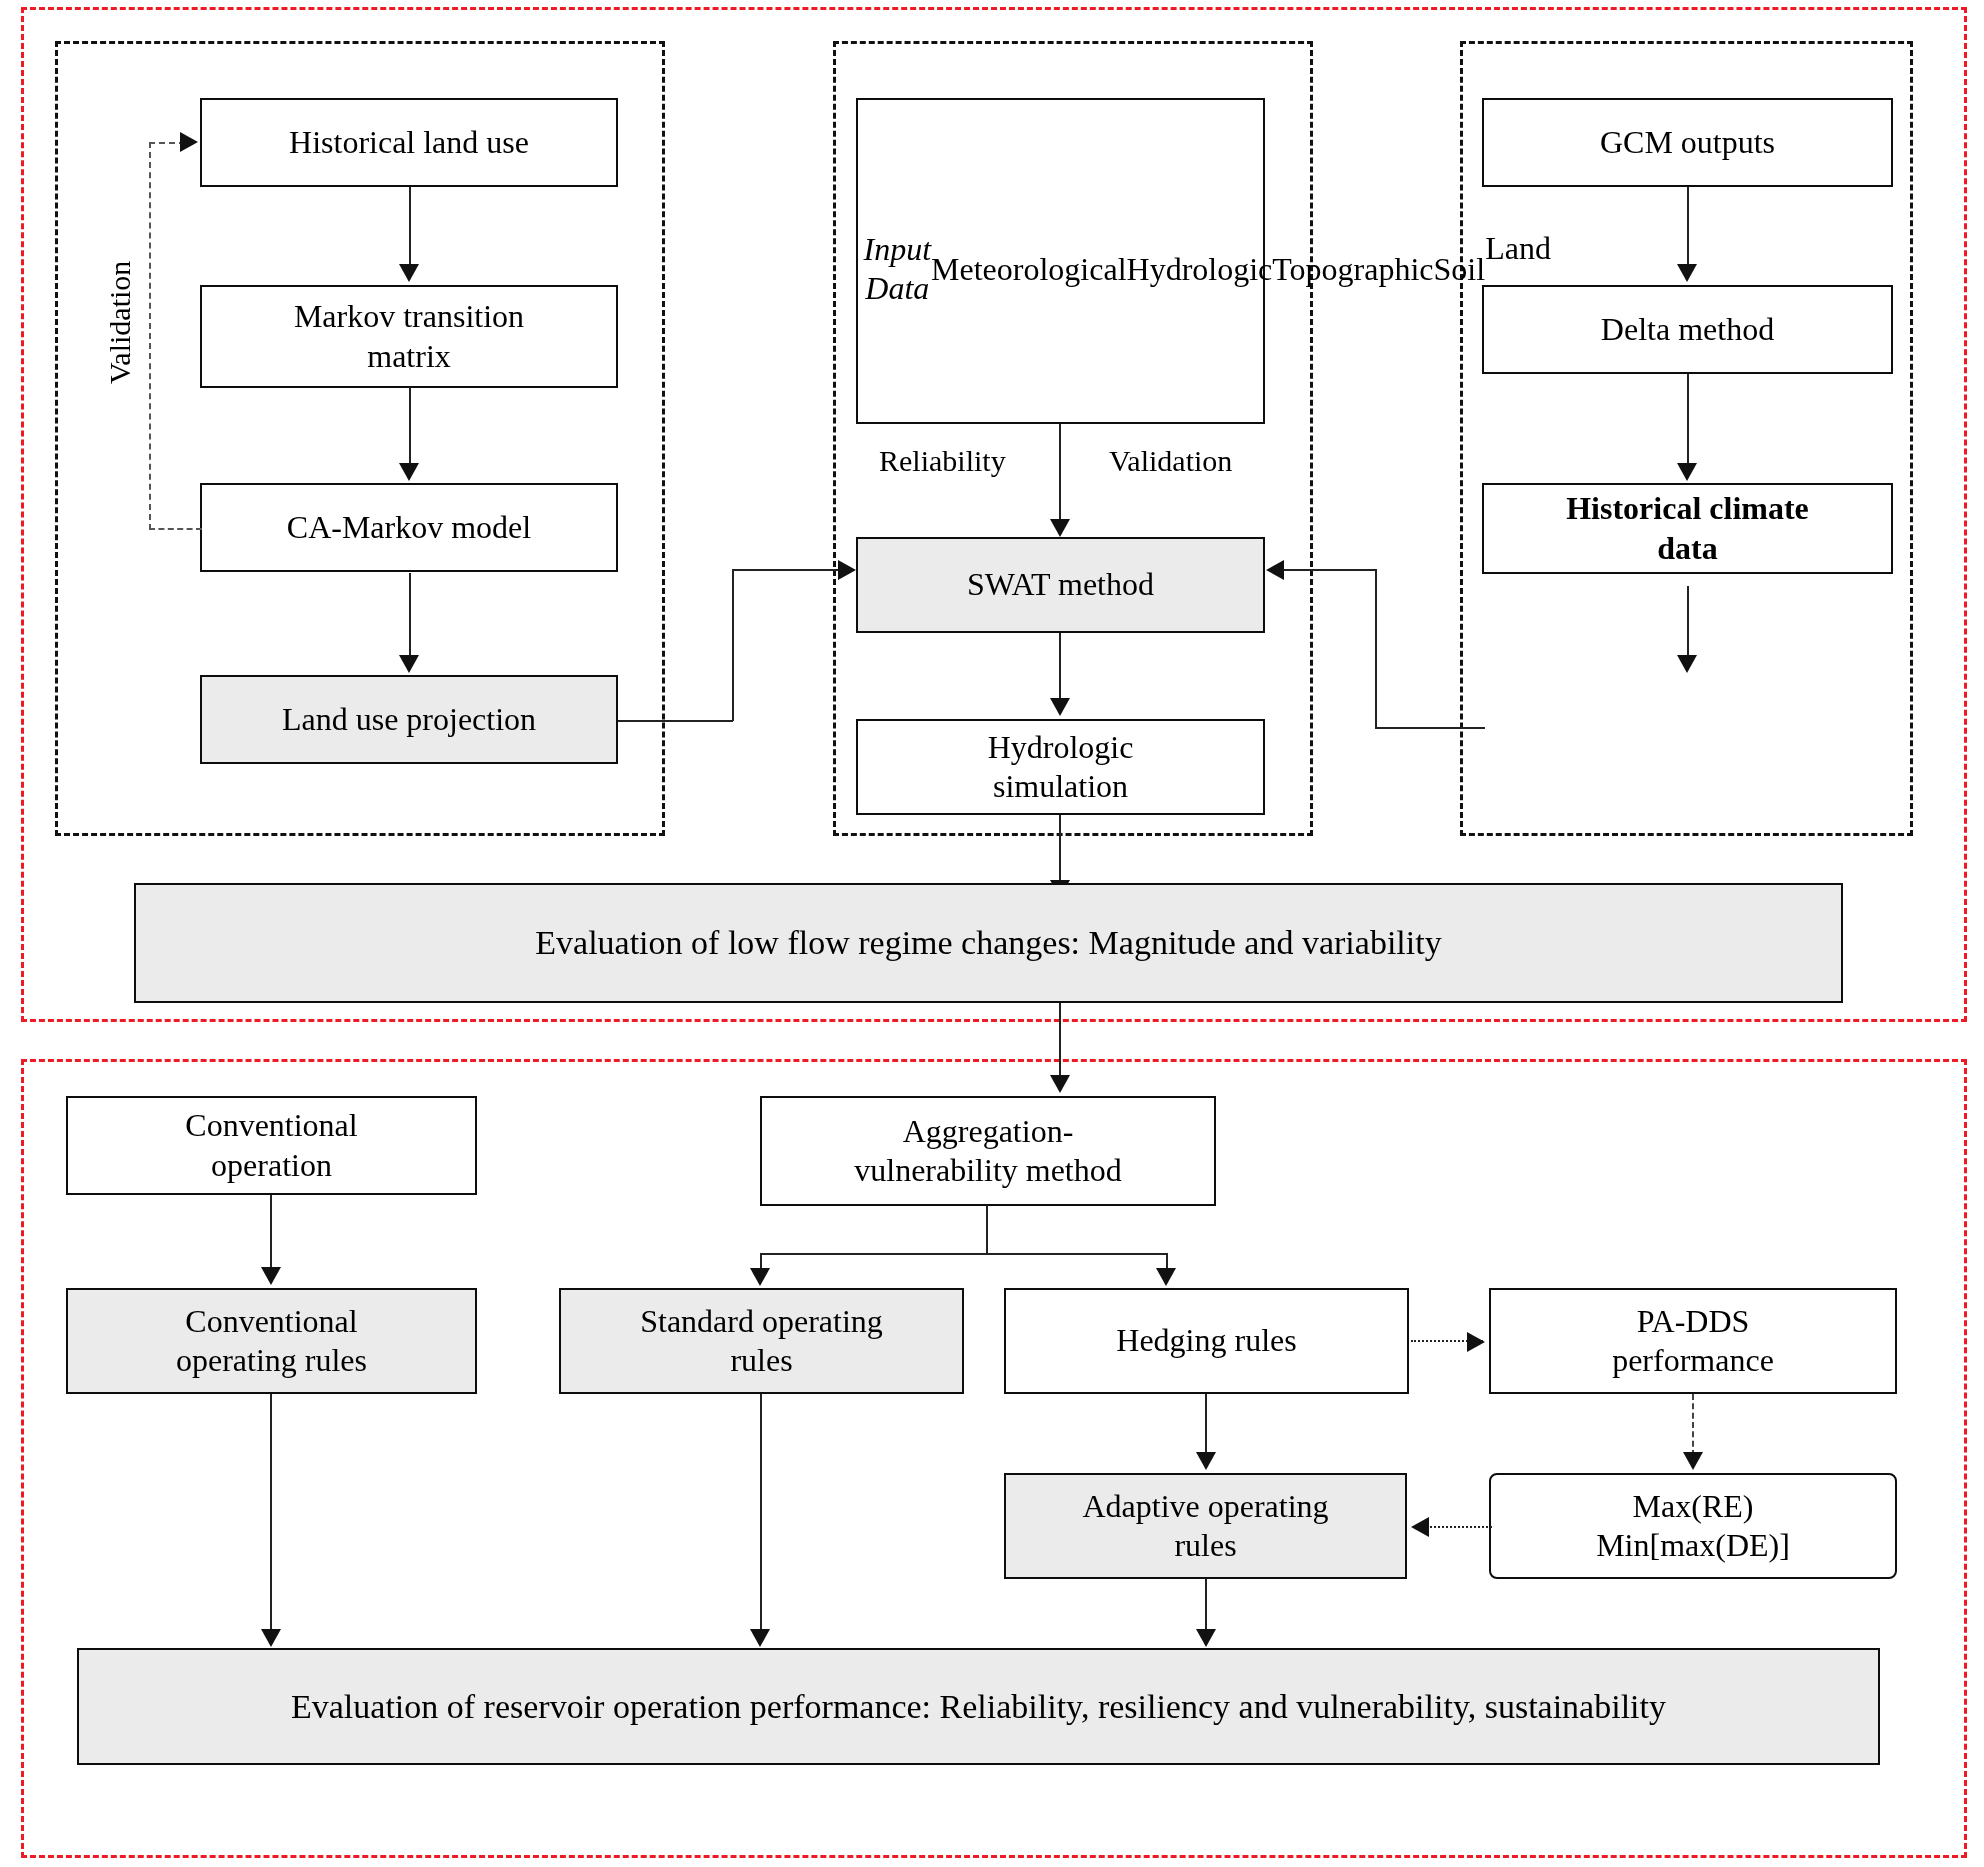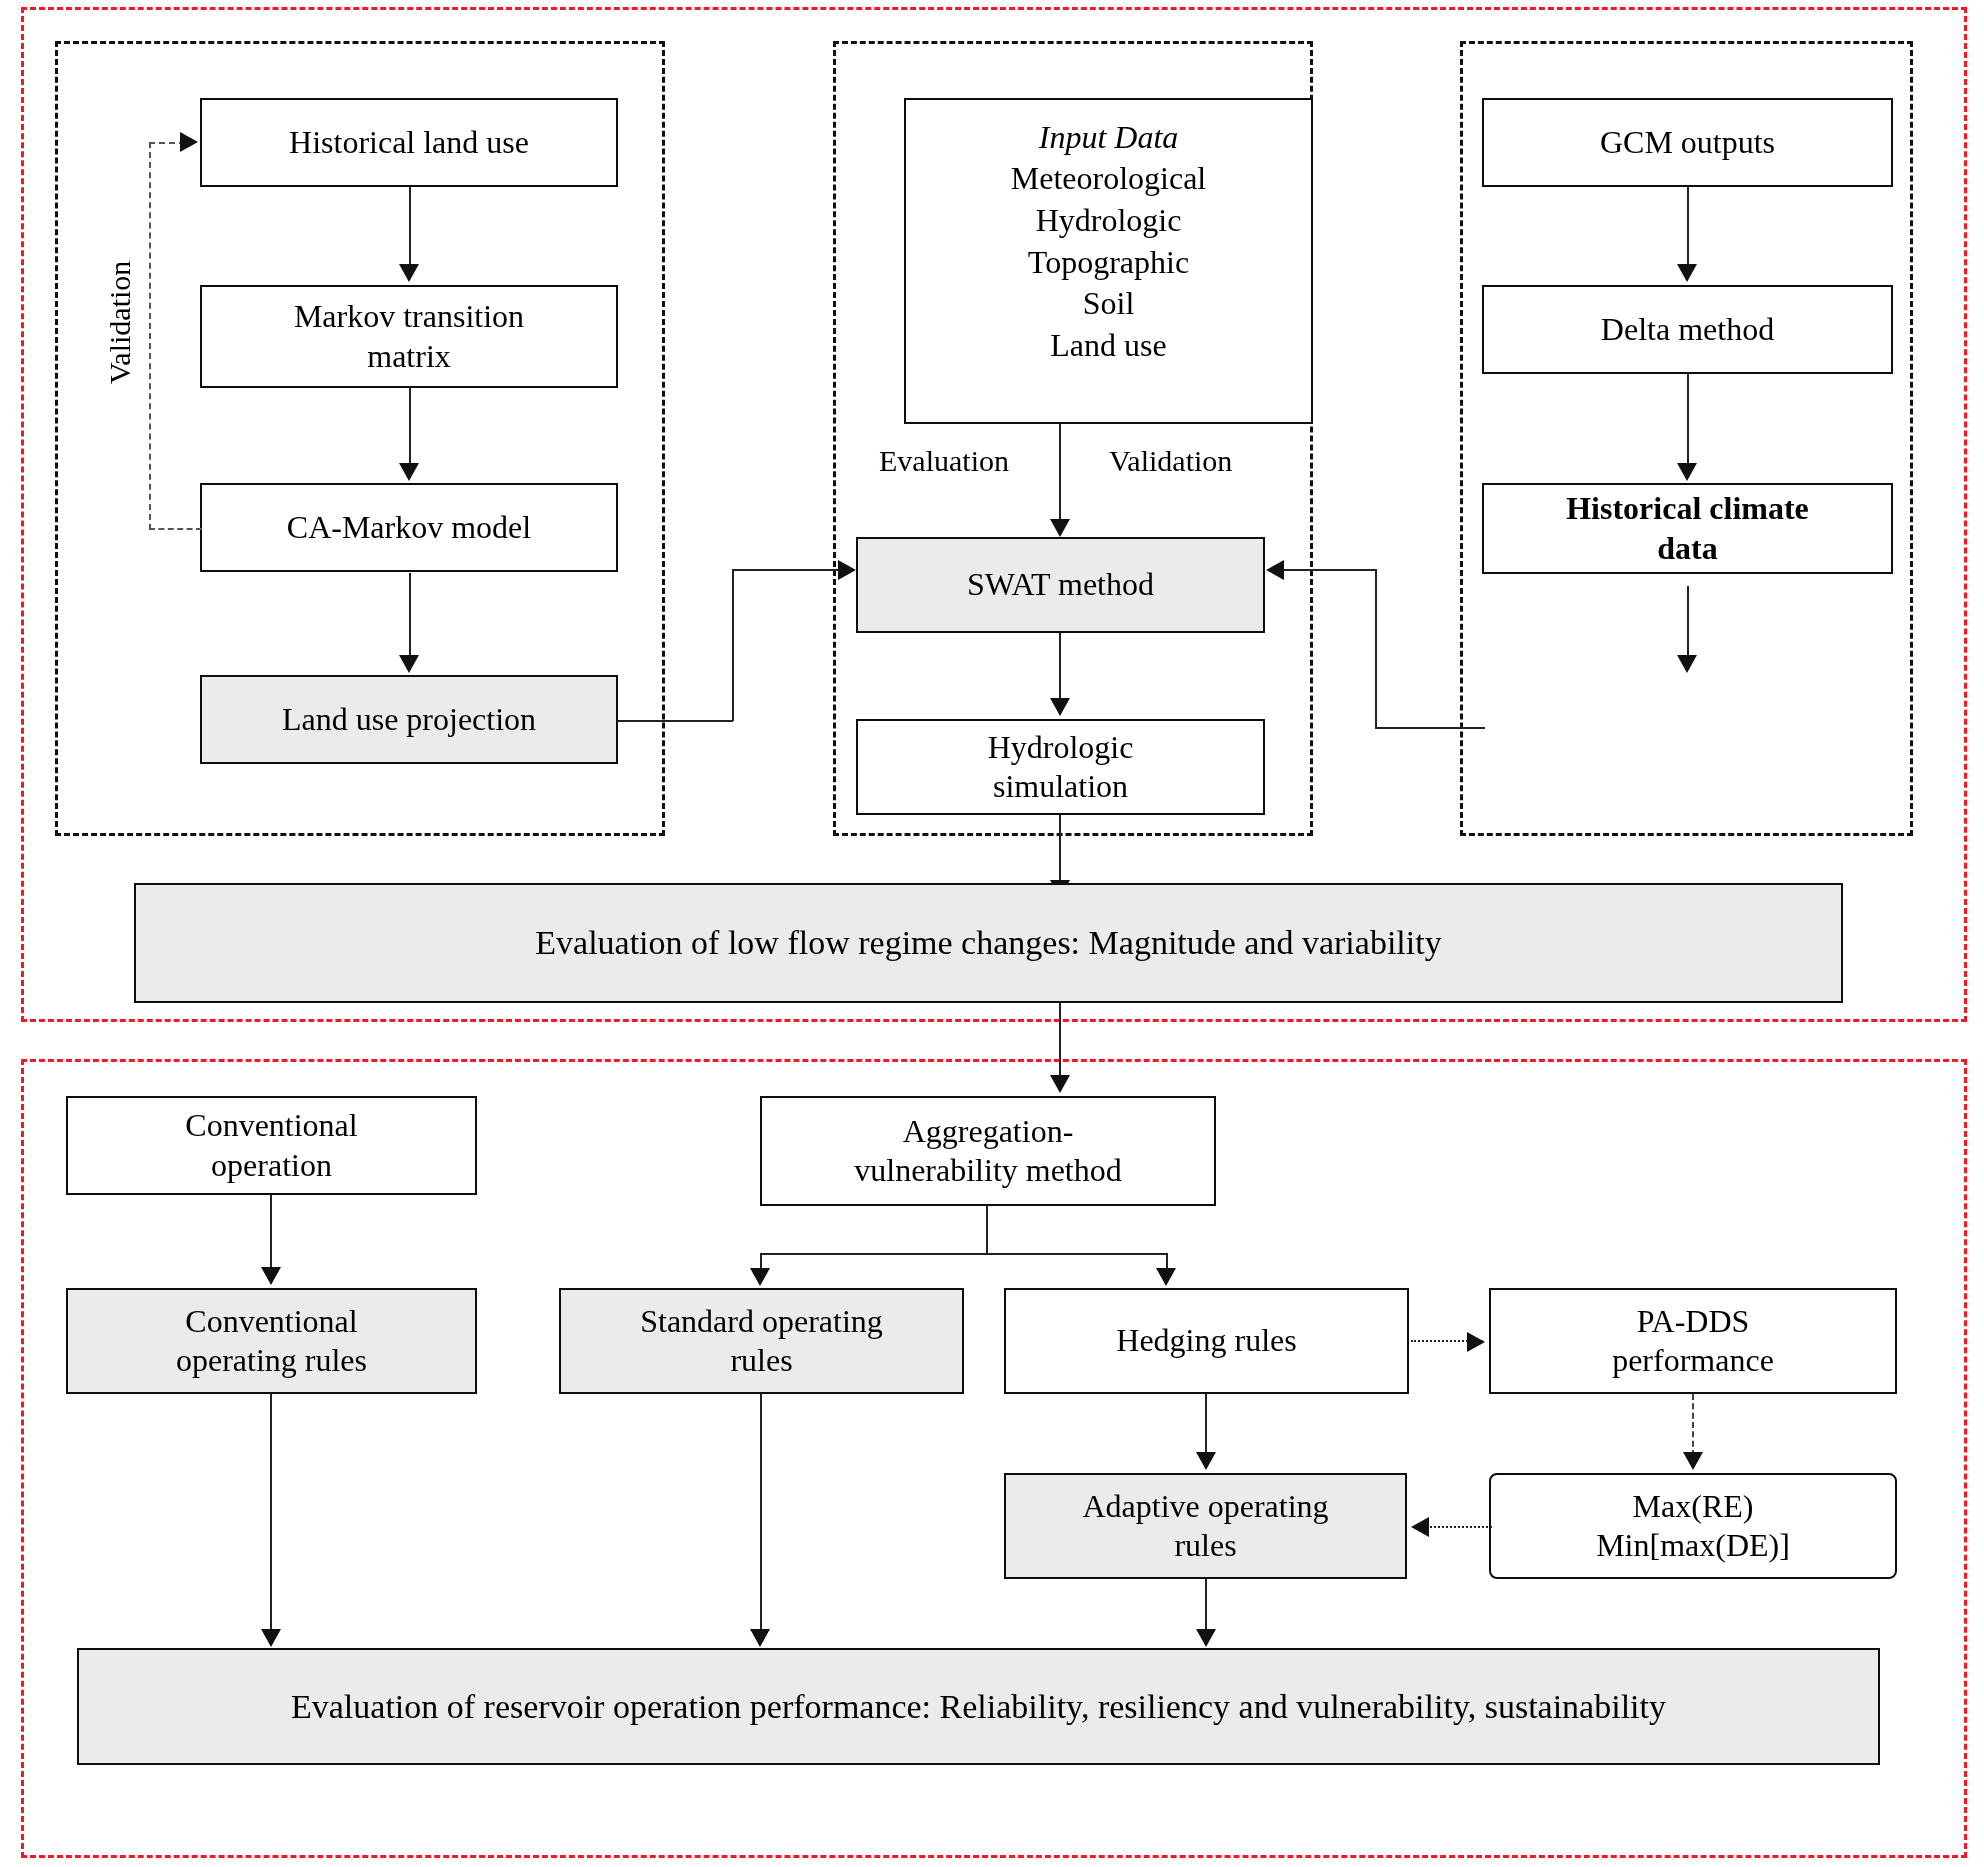--- a/index.html
+++ b/index.html
@@ -38,24 +38,23 @@
     line-height:1.22;
     color:#000000;
     font-size:32px;
     padding:1.4px 5.5px;
   }
   .node.shaded{background:#ebebeb;}
   .node .lines{white-space:pre-line;}
   .node.wide{font-size:34px;}
   
   .inputdata{
-    flex-direction:column;
+    flex-direction:row;
     justify-content:flex-start;
     padding-top:18px;
-    margin-left:48px;
   }
   .inputdata .hdr{font-style:italic;font-size:32px;margin-bottom:1.4px;}
   .inputdata .row{font-size:32px;line-height:1.30;}
   
   .lbl{
     position:absolute;
     font-size:30px;
     color:#000;
     white-space:nowrap;
   }
@@ -130,21 +129,21 @@
 
   <div class="node inputdata" style="left:856px;top:98px;width:409px;height:326px;">
     <div class="hdr">Input Data</div>
     <div class="row">Meteorological</div>
     <div class="row">Hydrologic</div>
     <div class="row">Topographic</div>
     <div class="row">Soil</div>
     <div class="row">Land use</div>
   </div>
 
-  <div class="lbl" style="left:879px;top:444px;">Evaluation</div>
+  <div class="lbl" style="left:879px;top:444px;">Reliability</div>
   <div class="lbl" style="left:1109px;top:444px;">Validation</div>
 
   <div class="ln v" style="left:1059px;top:424px;height:99px;"></div>
   <div class="arw down" style="left:1050px;top:519px;"></div>
 
   <div class="node shaded" style="left:856px;top:537px;width:409px;height:96px;">
     <span class="lines">SWAT method</span>
   </div>
 
   <div class="ln v" style="left:1059px;top:633px;height:69px;"></div>

